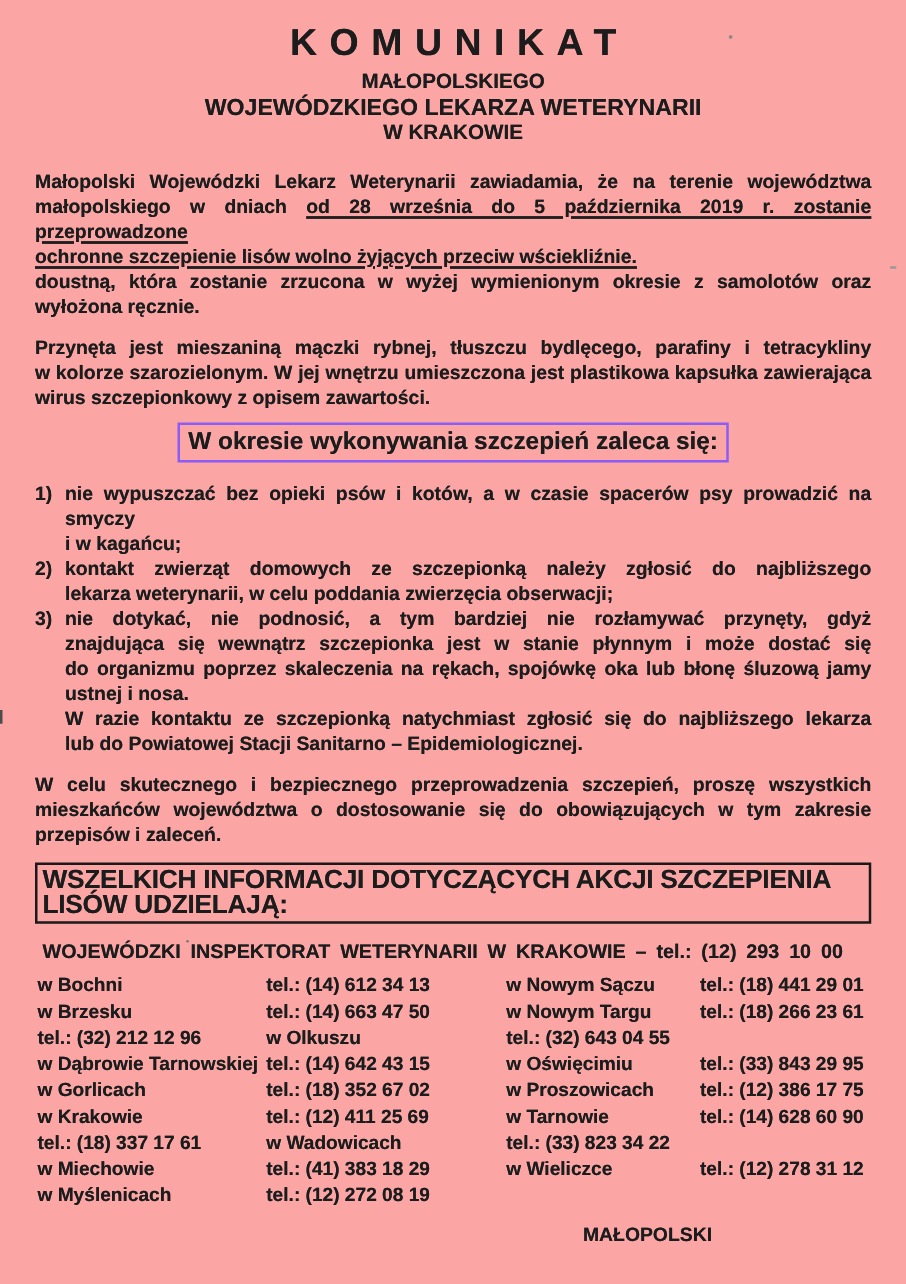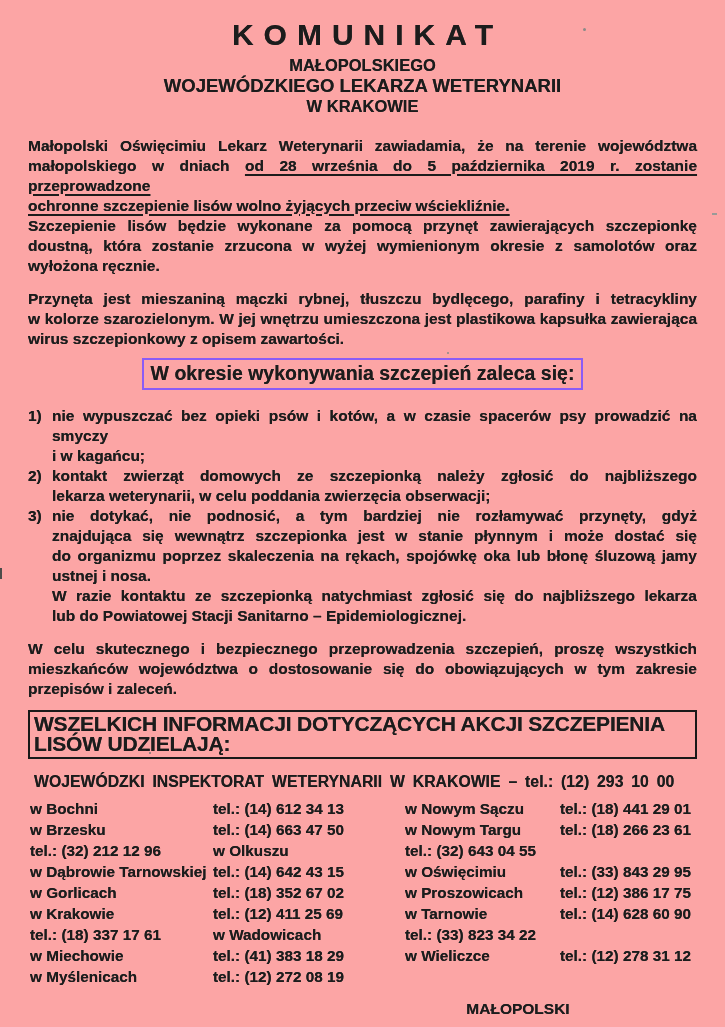--- a/index.html
+++ b/index.html
@@ -88,26 +88,25 @@
     <div class="subtitle" id="subtitle">
         <div class="sline">MAŁOPOLSKIEGO</div>
         <div class="sline">WOJEWÓDZKIEGO LEKARZA WETERYNARII</div>
         <div class="sline">W KRAKOWIE</div>
       </div>
   </header>
 
   <section class="text">
 
     <div class="para intro">
-        <div class="tline just"><span>Małopolski Oświęcimiu Lekarz Weterynarii zawiadamia, że na terenie województwa</span></div>
+        <div class="tline just"><span>Małopolski Wojewódzki Lekarz Weterynarii zawiadamia, że na terenie województwa</span></div>
         <div class="tline just"><span>małopolskiego w dniach </span><span class="ul">od 28 września do 5 października 2019 r. zostanie przeprowadzone</span></div>
         <div class="tline"><span class="ul">ochronne szczepienie lisów wolno żyjących przeciw wściekliźnie.</span></div>
       </div>
     <div class="para">
-        <div class="tline just"><span>Szczepienie lisów będzie wykonane za pomocą przynęt zawierających szczepionkę</span></div>
         <div class="tline just"><span>doustną, która zostanie zrzucona w wyżej wymienionym okresie z samolotów oraz</span></div>
         <div class="tline"><span>wyłożona ręcznie.</span></div>
       </div>
     <div class="para mt13">
         <div class="tline just"><span>Przynęta jest mieszaniną mączki rybnej, tłuszczu bydlęcego, parafiny i tetracykliny</span></div>
         <div class="tline just"><span>w kolorze szarozielonym. W jej wnętrzu umieszczona jest plastikowa kapsułka zawierająca</span></div>
         <div class="tline"><span>wirus szczepionkowy z opisem zawartości.</span></div>
       </div>
 
     <div class="boxed1">W okresie wykonywania szczepień zaleca się:</div>

